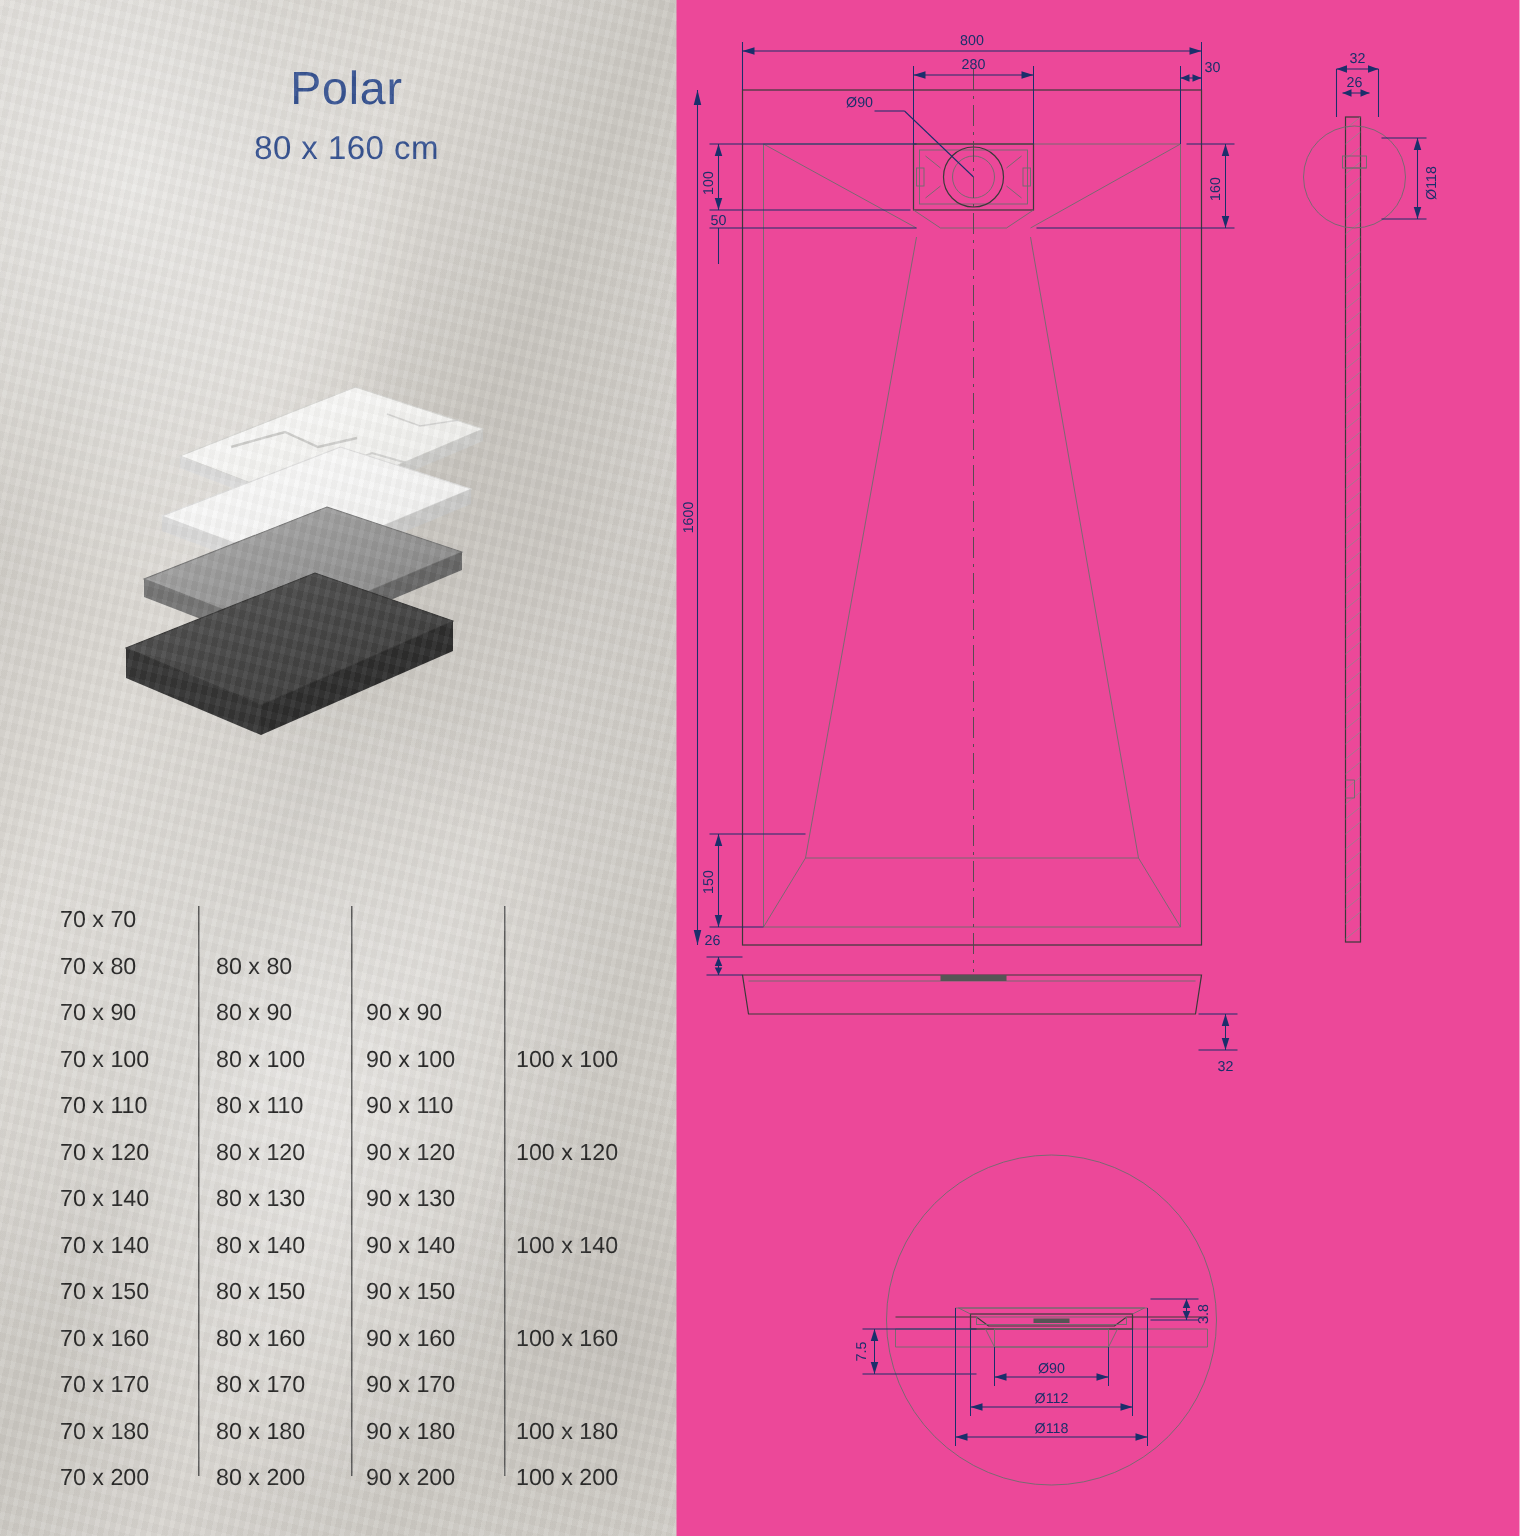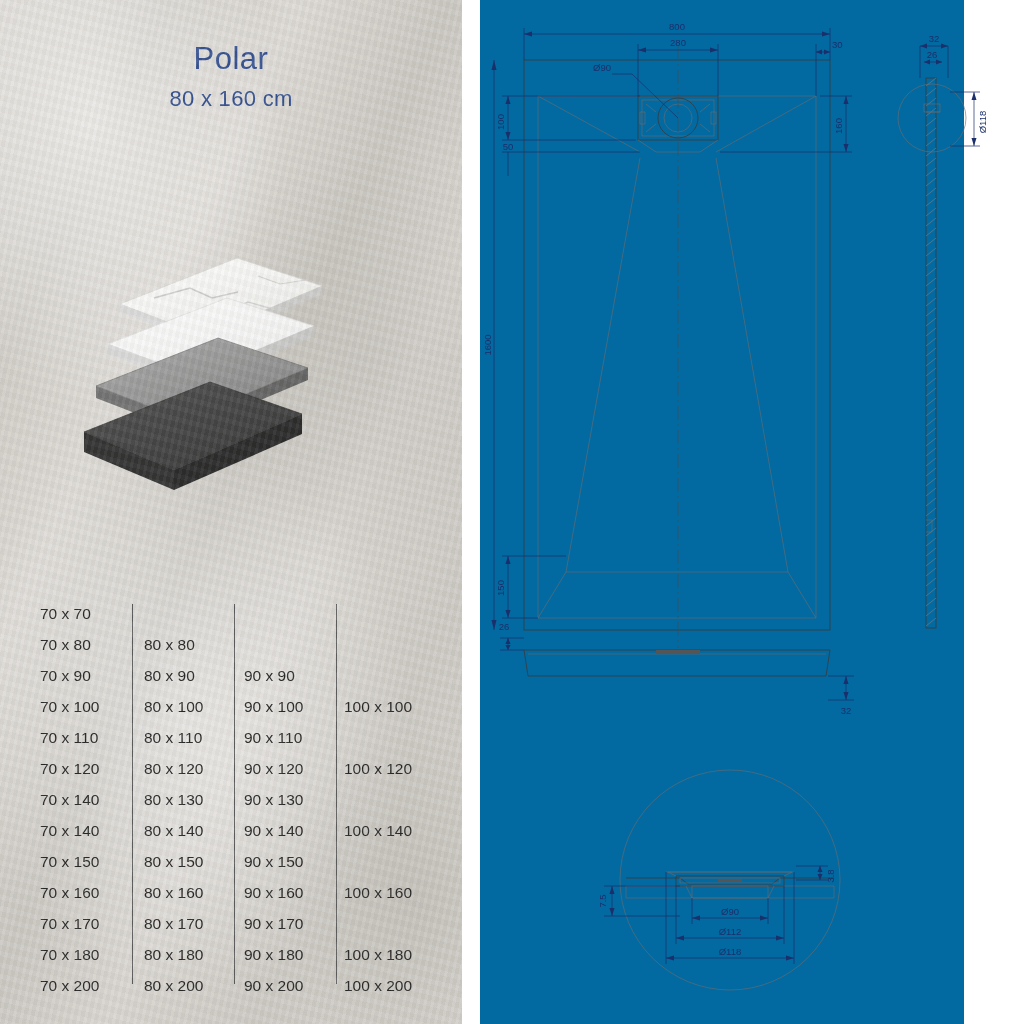--- a/index.html
+++ b/index.html
@@ -32,21 +32,21 @@
   #sizes{position:absolute;left:28px;top:598px;width:420px;}
   .size-row{display:flex;height:31px;align-items:center;}
   .size-cell{width:100px;font-size:15.5px;color:#1d1d1d;padding-left:12px;
              box-sizing:border-box;position:relative;}
   .size-cell.c0{width:104px;}
 
   
   #sizes .vline{position:absolute;width:1px;background:#555;}
 
   
-  #drawings{position:absolute;left:480px;top:0;width:484px;height:1024px;background:#0369a1;}
+  #drawings{position:absolute;left:451px;top:0;width:562px;height:1024px;background:#ec4899;}
   svg{display:block;}
   .dim{font-family:"Liberation Sans", sans-serif;font-size:9.5px;fill:#1b2f6b;}
   .ln{stroke:#3a3a3a;stroke-width:.8;fill:none;}
   .lnthin{stroke:#6d6d6d;stroke-width:.6;fill:none;}
   .dimline{stroke:#1b2f6b;stroke-width:.7;fill:none;}
   .center{stroke:#4a4a4a;stroke-width:.6;stroke-dasharray:14 4 2 4;fill:none;}
 </style>
 </head>
 <body>
 

